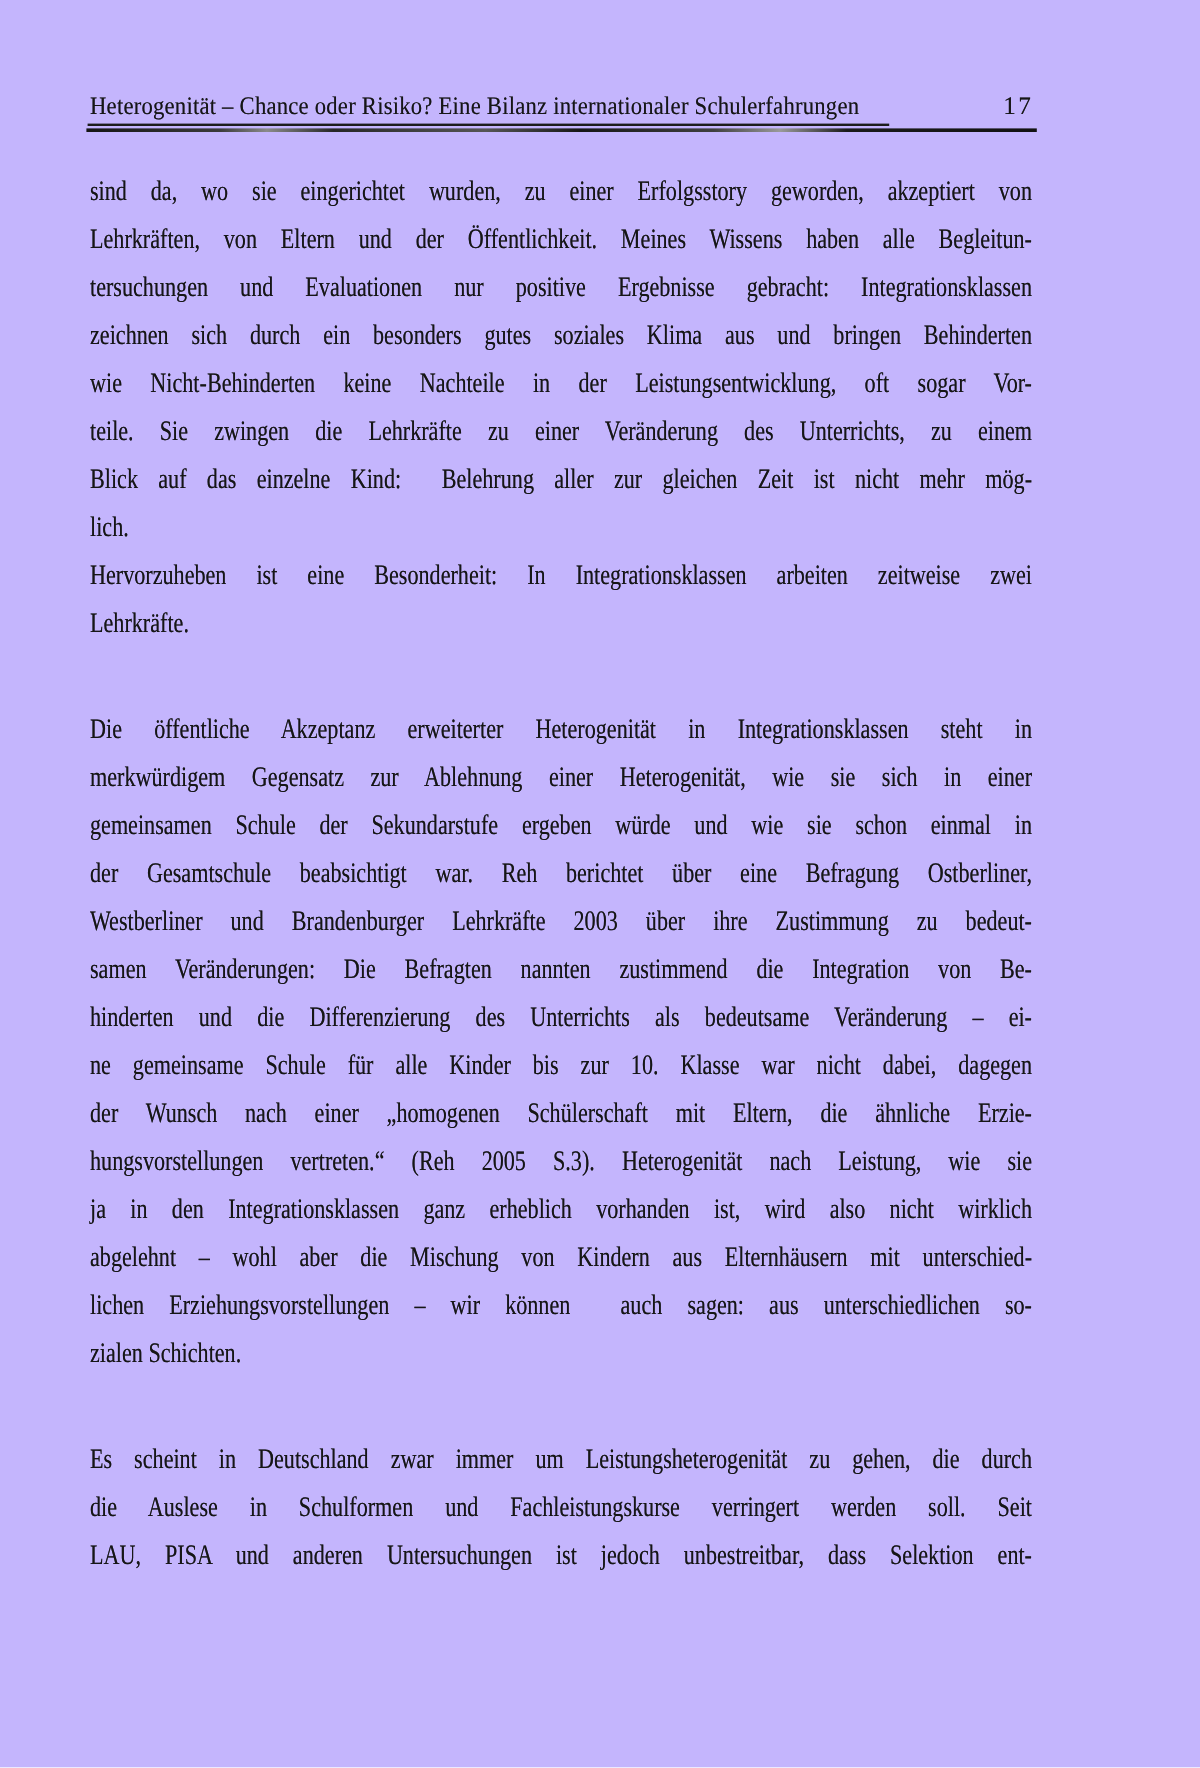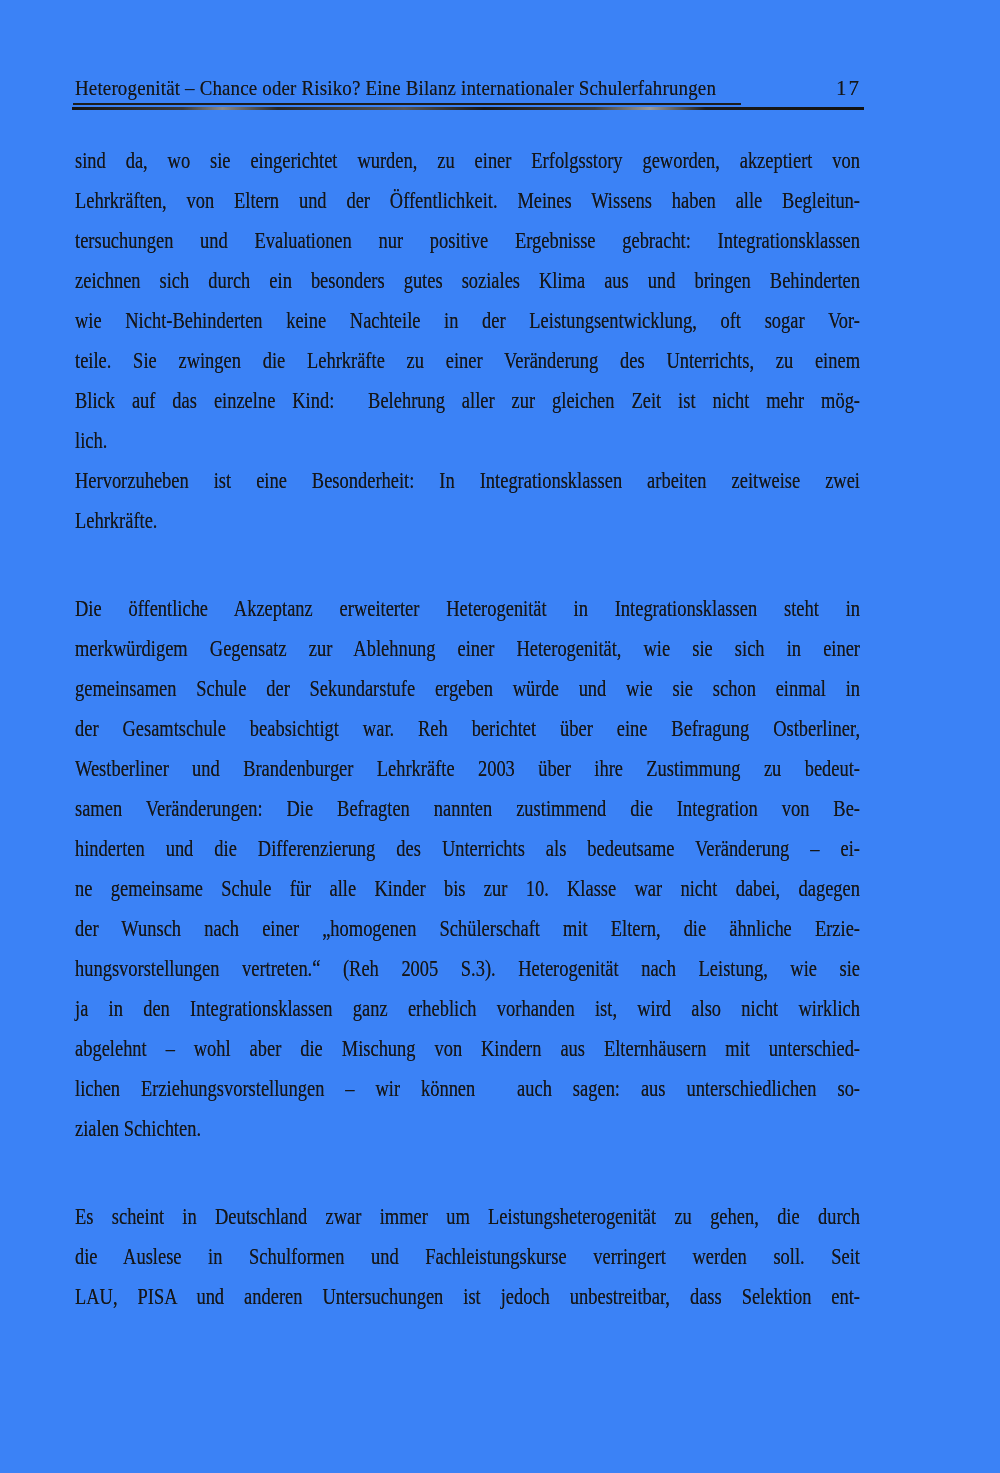--- a/index.html
+++ b/index.html
@@ -11,21 +11,21 @@
     width: 1000px;
     height: 1473px;
     position: relative;
     overflow: hidden;
     font-family: "Liberation Serif", serif;
     color: #161616;
   }
   .page {
     position: absolute;
     inset: 0;
-    background: #3b82f6;
+    background: #c4b5fd;
     filter: blur(0.3px);
   }
   
   .header {
     position: absolute;
     left: 75px;
     top: 76px;
     width: 786px;
     display: flex;
     justify-content: space-between;

